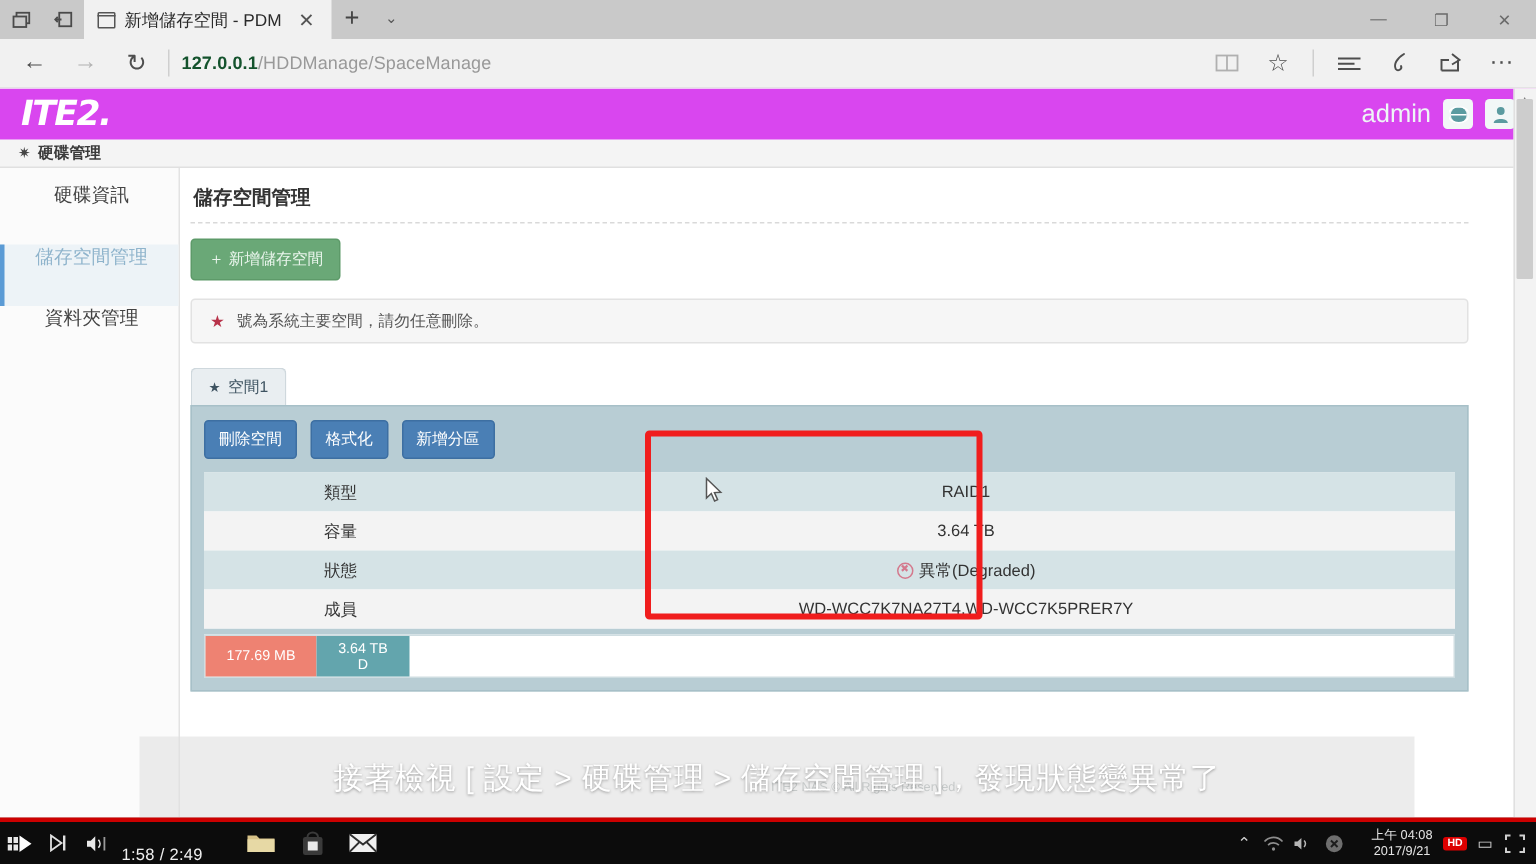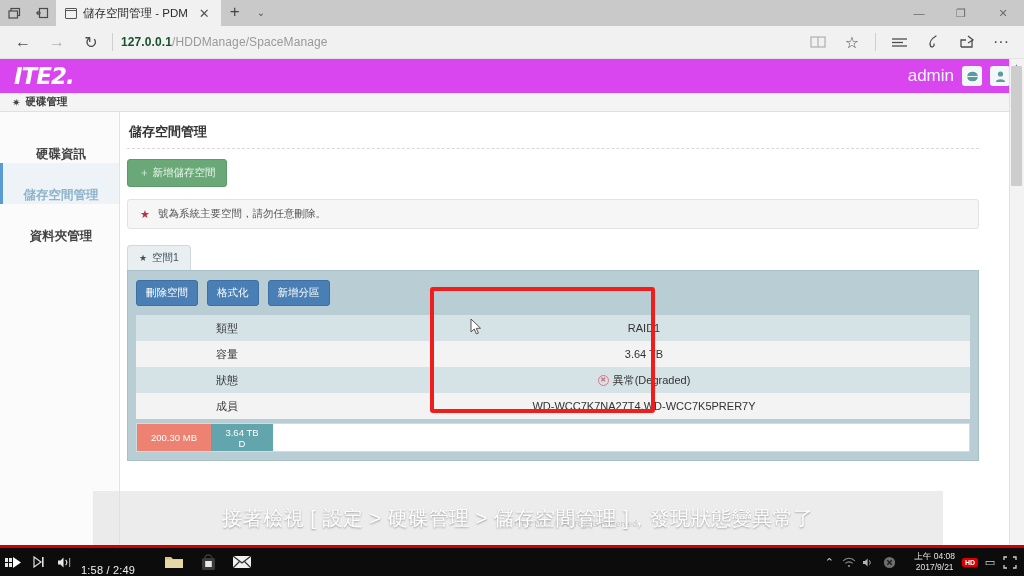--- a/index.html
+++ b/index.html
@@ -52,22 +52,22 @@
   .hdr-ico { width:20px; height:20px; border-radius:3px; background:#f2f7f7;
              display:flex; align-items:center; justify-content:center; color:#5b9ba0; font-size:13px; }
 
   .crumb { height:19px; background:#f4f4f4; border-bottom:1px solid #e0e0e0;
            display:flex; align-items:center; padding-left:12px; gap:5px; }
   .crumb-gear { font-size:10px; color:#444; }
   .crumb-text { font-size:10.5px; color:#3b3b3b; font-weight:700; }
 
   .body-wrap { display:flex; height:433px; background:#fff; }
   .sidebar { width:120px; background:#fbfbfb; border-right:1px solid #e3e3e3; padding-top:10px; }
-  .side-item { height:41px; display:flex; align-items:flex-end; justify-content:center;
-               font-size:12.5px; color:#444; border-left:3px solid transparent;font-weight:bold; }
+  .side-item { height:41px; display:flex; align-items:flex-start; justify-content:center;
+               font-size:12.5px; color:#444; border-left:3px solid transparent; }
   .side-item.active { background:#edf3f7; color:#8fb4cc; border-left-color:#5b9bd5; }
 
   .content { flex:1; padding:11px 0 0 7px; }
   .pg-title { font-size:13px; font-weight:700; color:#333; padding:0 0 7px 2px; }
   .pg-rule { height:1px; border-top:1px dashed #d9d9d9; margin:0 45px 10px 0; }
 
   .btn-add { display:inline-block; background:#6aa877; color:#e9f5ec; font-size:10.5px;
              padding:6px 11px; border:1px solid #5d9a69; border-radius:3px; }
   .alert { margin:12px 45px 0 0; background:#f6f6f6; border:1px solid #e2e2e2; border-radius:3px;
            padding:7px 12px; display:flex; align-items:center; gap:8px; }
@@ -156,21 +156,21 @@
           </svg>
       </div>
       <div class="tb-icon">
         <svg width="13" height="12" viewBox="0 0 13 12">
             <rect x="3.5" y="1.5" width="8" height="9" fill="none" stroke="#4a4a4a" stroke-width="1.2"></rect>
             <path d="M5 6 H1 M2.5 4.2 L0.8 6 L2.5 7.8" fill="none" stroke="#4a4a4a" stroke-width="1.2"></path>
           </svg>
       </div>
       <div class="tab">
         <span class="fav"></span>
-        <span class="tab-title">儲存空間管理 - PDM</span>
+        <span class="tab-title">新增儲存空間 - PDM</span>
         <span class="tab-close">✕</span>
       </div>
       <div class="newtab">+</div>
       <div class="tabmenu">⌄</div>
       <div class="wincontrols">
         <div class="wc">—</div>
         <div class="wc">❐</div>
         <div class="wc">✕</div>
       </div>
     </div>
@@ -301,21 +301,21 @@
               </tr>
               <tr>
                 <td class="lab">成員</td>
                 <td class="val">WD-WCC7K7NA27T4,WD-WCC7K5PRER7Y</td>
               </tr>
             </tbody>
               </table>
 
             <div class="usage">
               <div class="seg red">
-                <span>200.30 MB</span>
+                <span>177.69 MB</span>
                 <span></span>
               </div>
               <div class="seg teal">
                 <span>3.64 TB</span>
                 <span>D</span>
               </div>
             </div>
           </div>
 
           <div class="footer-note">ITE2 NAS © All Rights Reserved</div>

